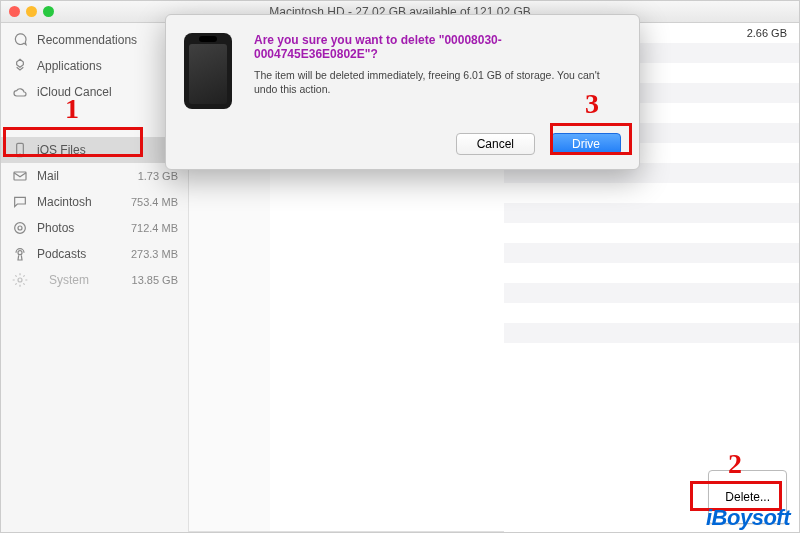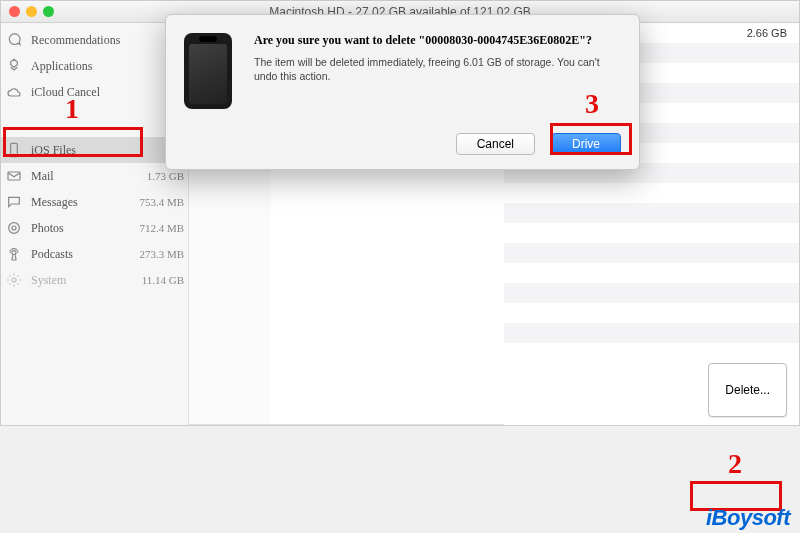--- a/index.html
+++ b/index.html
@@ -9,21 +9,21 @@
     background: #f0f0f0;
     width: 800px;
     height: 533px;
     position: relative;
     overflow: hidden;
     color: #333;
   }
   .window {
     position: absolute;
     left: 0; top: 0;
-    width: 800px; height: 426px;
+    width: 800px; height: 533px;
     background: #fff;
     border: 1px solid #ccc;
   }
   .titlebar {
     height: 22px;
     background: linear-gradient(#f7f7f7,#e8e8e8);
     border-bottom: 1px solid #d0d0d0;
     display: flex;
     align-items: center;
     padding: 0 8px;
@@ -40,39 +40,38 @@
   }
   .content { display: flex; height: calc(100% - 22px); }
   .sidebar {
     width: 188px;
     background: #f6f6f6;
     border-right: 1px solid #e0e0e0;
     padding-top: 4px;
   }
   .side-item {
     display: flex; align-items: center;
-    padding: 4px 4px;
+    padding: 4px 10px;
     height: 26px;
     color: #555;
     font-size: 12px;
-    font-family: Liberation Serif, serif;
   }
   .side-item.selected {
     background: rgba(183, 183, 183, 0.45);
     margin-top: 32px;
   }
   .side-icon {
     width: 18px; height: 18px;
     margin-right: 8px;
     display: inline-flex; align-items: center; justify-content: center;
     color: #888;
   }
   .side-label { flex: 1; }
   .side-size { color: #888; font-size: 11px; }
-  .side-item.muted { color: #b0b0b0; }
+  .side-item.muted { color: #b0b0b0; gap: 12px; }
   .side-item.muted .side-icon { color: #c0c0c0; }
   .main { flex: 1; display: flex; flex-direction: row; position: relative; }
   .main-header {
     display: flex; padding: 6px 18px 6px 14px;
     border-bottom: 1px solid #e0e0e0;
     background: #fafafa;
   }
   .main-info { flex: 1; font-size: 12px; color: #444; padding-top: 26px; padding-left: 4px; }
   .col-headers {
     display: flex; border-bottom: 1px solid #e0e0e0;
@@ -120,21 +119,21 @@
   .dialog-icon::before {
     content: ""; position: absolute; top: 3px; left: 50%; transform: translateX(-50%);
     width: 18px; height: 6px; background: #000; border-radius: 3px;
   }
   .dialog-icon::after {
     content: ""; position: absolute; top: 11px; left: 5px; right: 5px; bottom: 5px;
     background: linear-gradient(155deg,#404040,#202020);
     border-radius: 3px;
   }
   .dialog-body { flex: 1; display: flex; flex-direction: column; }
-  .dialog-title { font-weight: 600; font-size: 12px; margin-bottom: 8px; color: #000000; font-family: Liberation Serif, serif; }
+  .dialog-title { font-weight: 600; font-size: 12px; margin-bottom: 8px; color: #a21caf; }
   .dialog-msg { font-size: 10.5px; color: #444; line-height: 1.3; }
   .dialog-buttons { margin-top: auto; display: flex; justify-content: flex-end; gap: 16px; }
   .btn {
     padding: 3px 20px; font-size: 12px; border-radius: 4px;
     border: 1px solid #bbb; background: linear-gradient(#fff,#f2f2f2);
   }
   .btn.primary {
     background: linear-gradient(#5aa9ff,#1f7cf6);
     border: 1px solid #1a6be0; color: #fff;
   }
@@ -217,21 +216,21 @@
           </span>
         <span class="side-label">Mail</span>
         <span class="side-size">1.73 GB</span>
       </div>
       <div class="side-item">
         <span class="side-icon">
             <svg viewBox="0 0 24 24" fill="none" stroke="currentColor" stroke-width="1.8">
               <path d="M4 5h16v10H8l-4 4z"></path>
             </svg>
           </span>
-        <span class="side-label">Messages</span>
+        <span class="side-label">Macintosh</span>
         <span class="side-size">753.4 MB</span>
       </div>
       <div class="side-item">
         <span class="side-icon">
             <svg viewBox="0 0 24 24" fill="none" stroke="currentColor" stroke-width="1.8">
               <circle cx="12" cy="12" r="8"></circle>
               <circle cx="12" cy="12" r="3"></circle>
             </svg>
           </span>
         <span class="side-label">Photos</span>
@@ -249,21 +248,21 @@
         <span class="side-size">273.3 MB</span>
       </div>
       <div class="side-item muted">
         <span class="side-icon">
             <svg viewBox="0 0 24 24" fill="none" stroke="currentColor" stroke-width="1.8">
               <circle cx="12" cy="12" r="3"></circle>
               <path d="M12 2v3M12 19v3M4 12H1M23 12h-3M5 5l2 2M17 17l2 2M5 19l2-2M17 7l2-2"></path>
             </svg>
           </span>
         <span class="side-label">System</span>
-        <span class="side-size">11.14 GB</span>
+        <span class="side-size">13.85 GB</span>
       </div>
     </div>
 
     <div class="main">
       <div class="main-header">
         <div class="main-info">e space.</div>
       </div>
       <div class="col-headers">
         <div class="col-name"></div>
         <div class="col-accessed">cessed</div>

